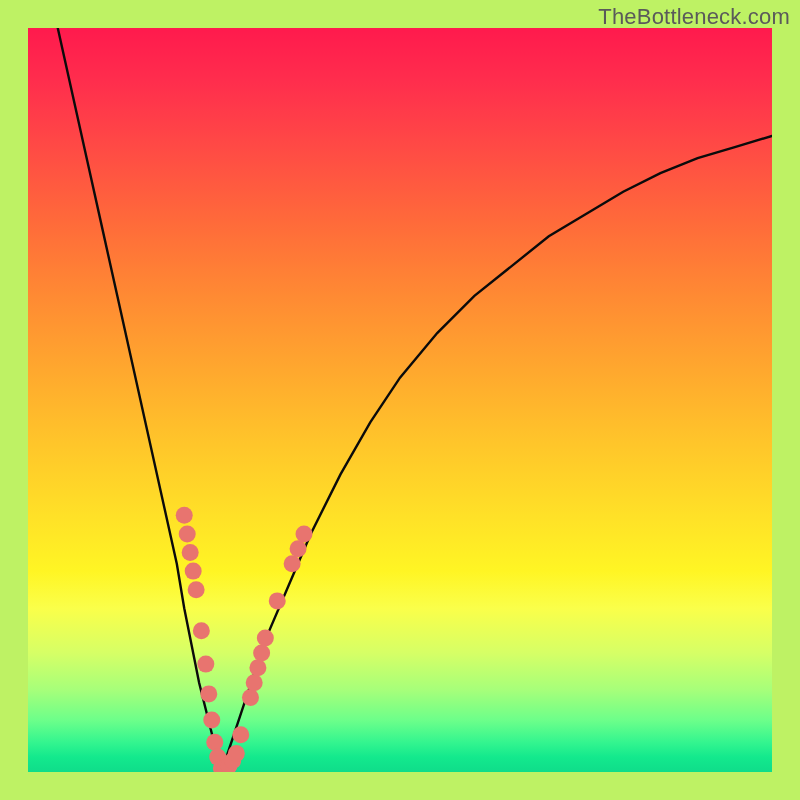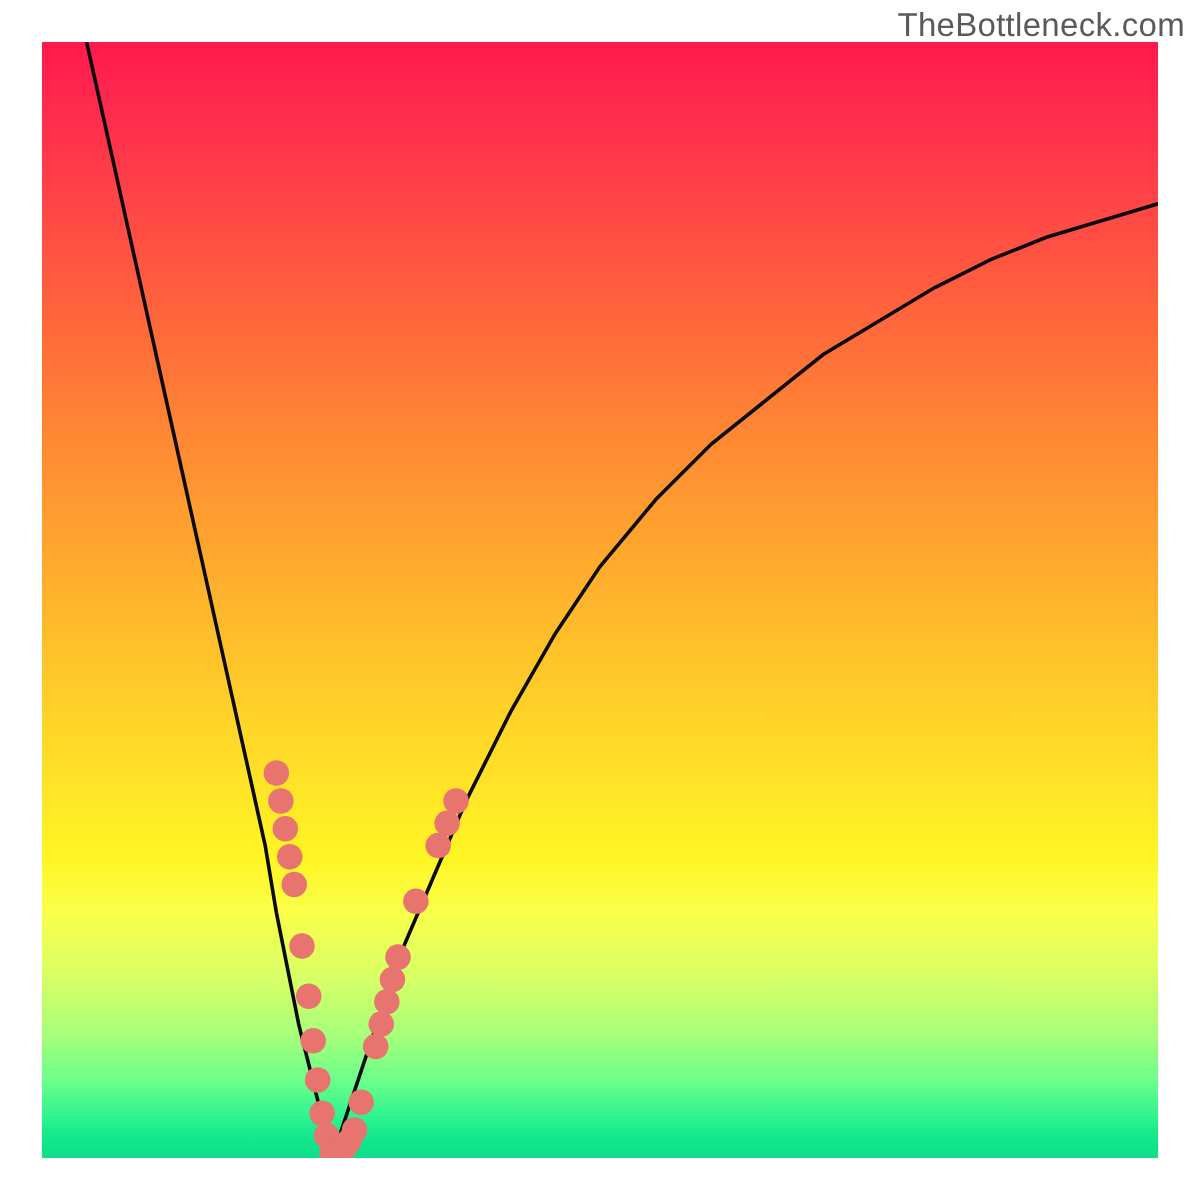--- a/index.html
+++ b/index.html
@@ -8,21 +8,21 @@
     width: 800px;
     height: 800px;
     overflow: hidden;
     background: #000;
     font-family: Arial, Helvetica, sans-serif;
   }
   .frame {
     position: relative;
     width: 800px;
     height: 800px;
-    background: #ffffff;
+    background: #bef264;
   }
   .plot-area {
     position: absolute;
     left: 28px;
     top: 28px;
     width: 744px;
     height: 744px;
     
     background: linear-gradient(to bottom,
       #ff1a4d 0%,

